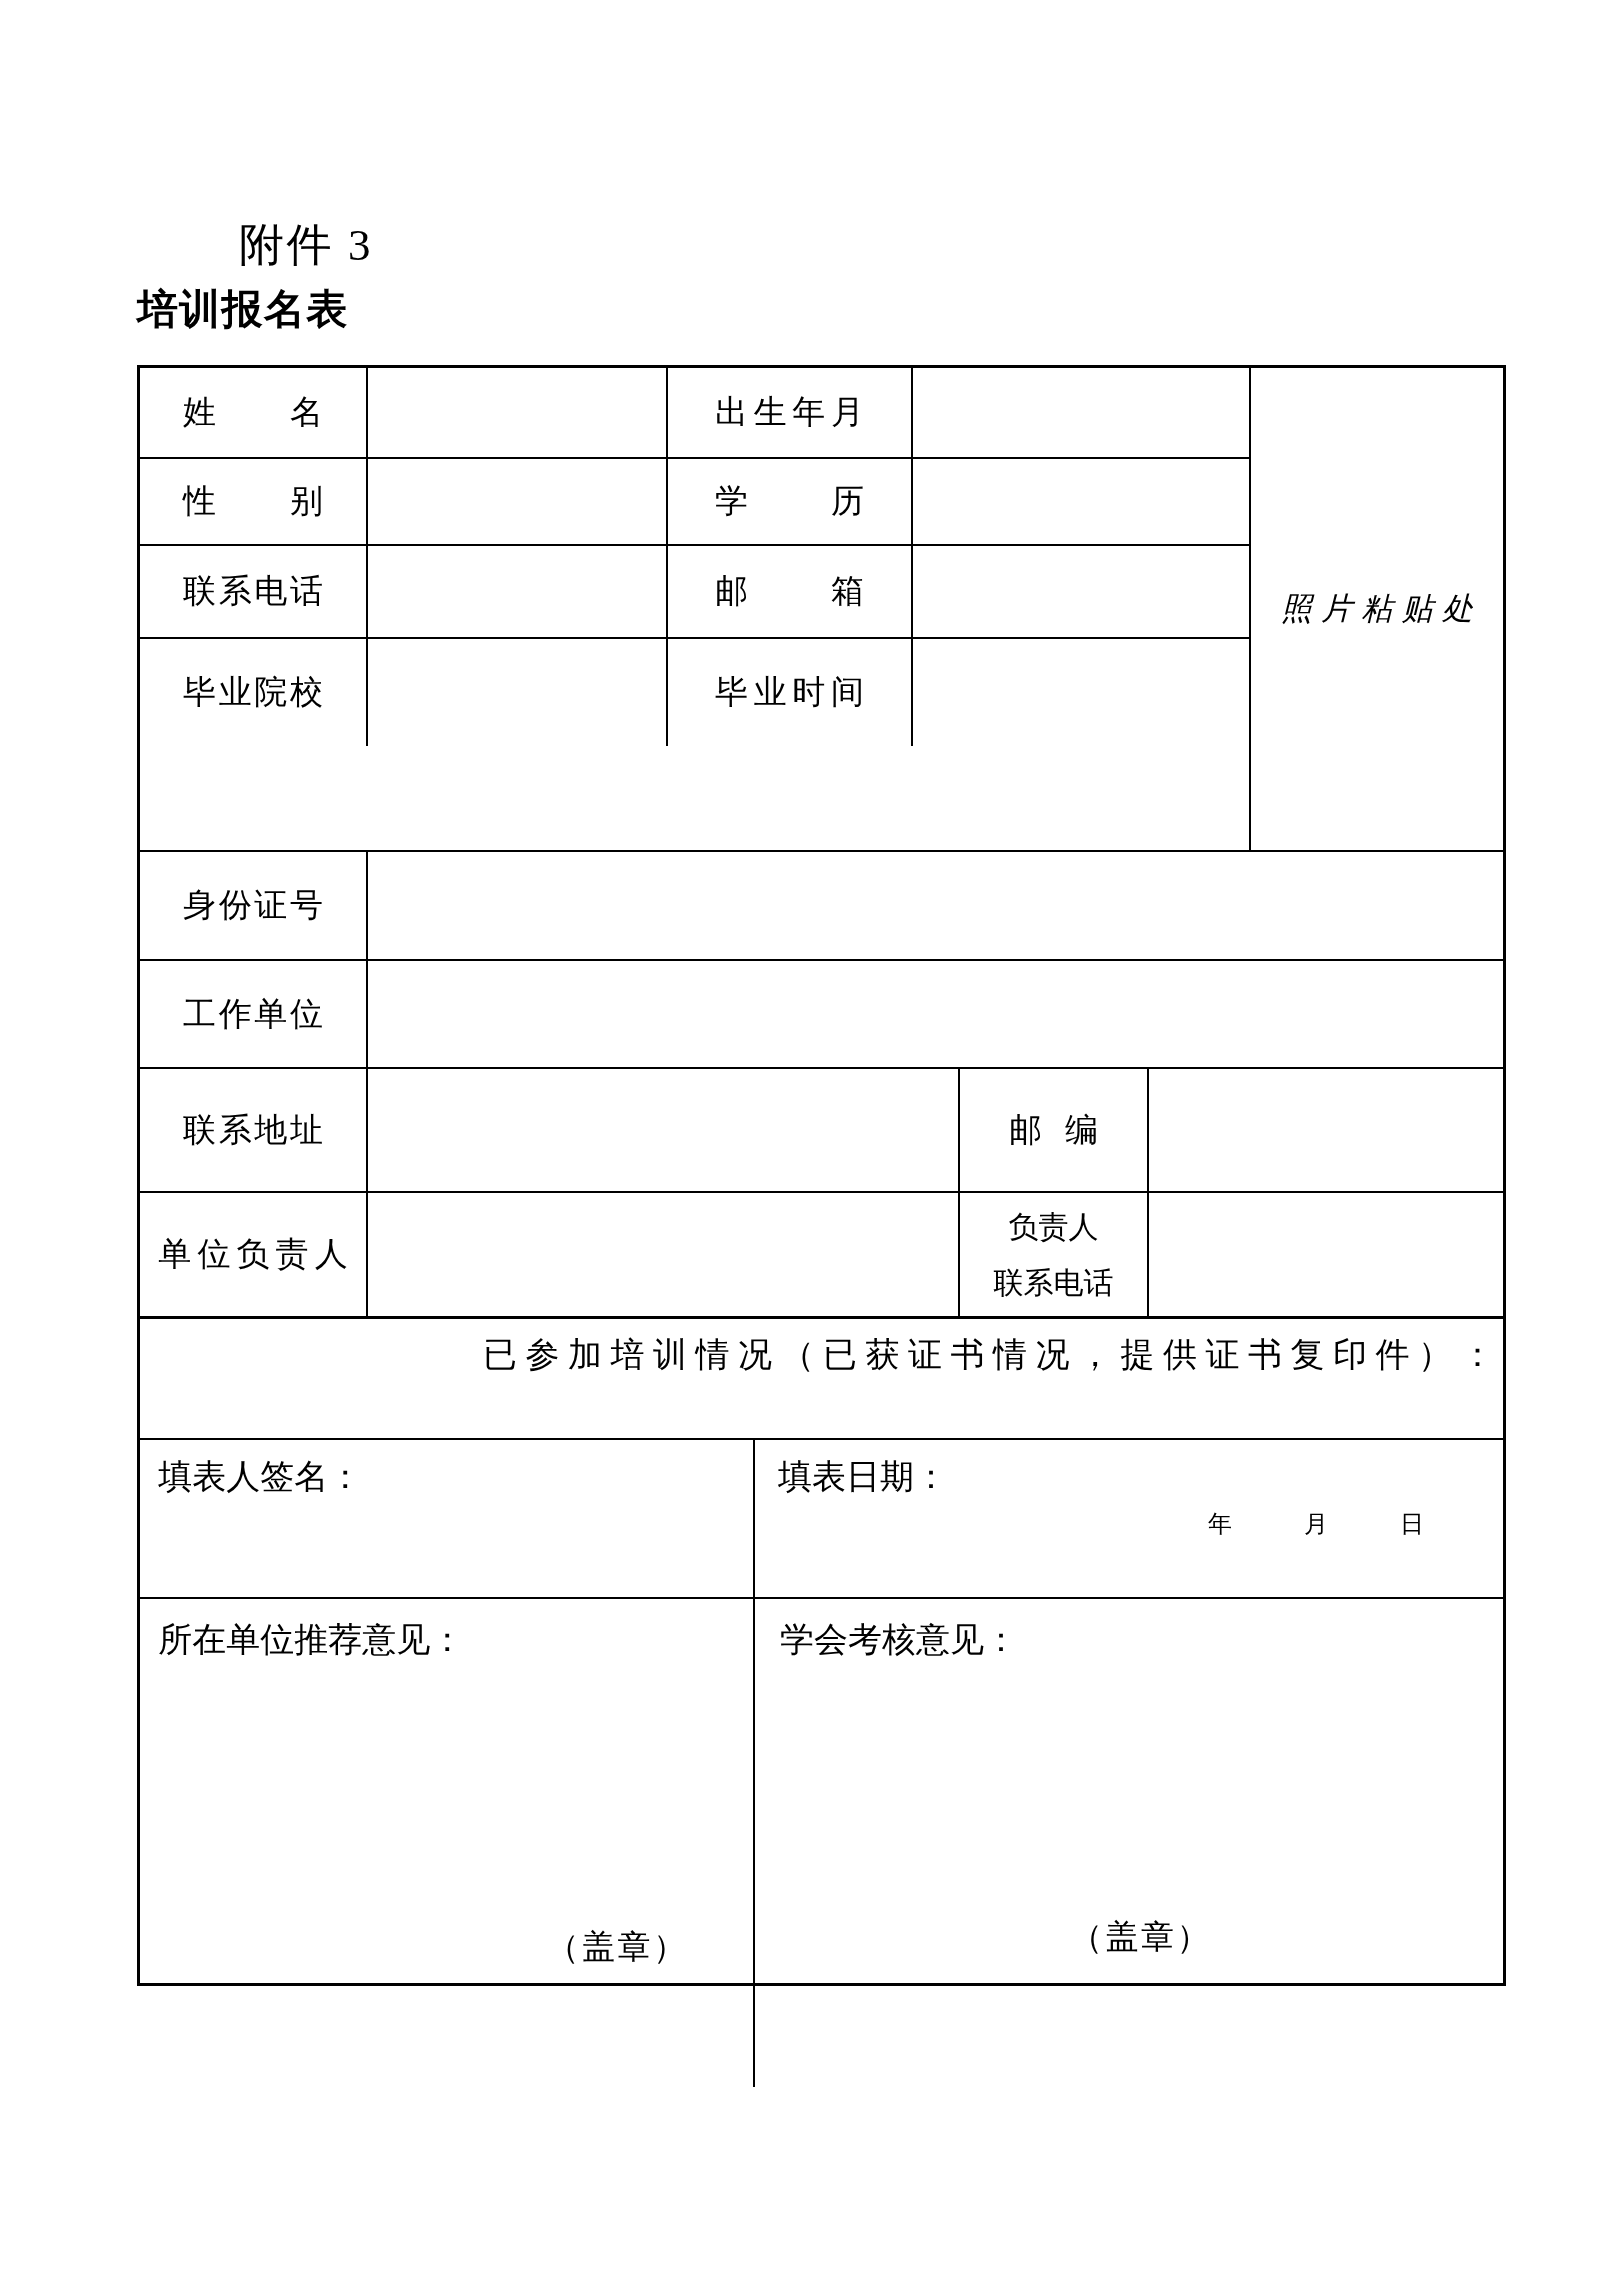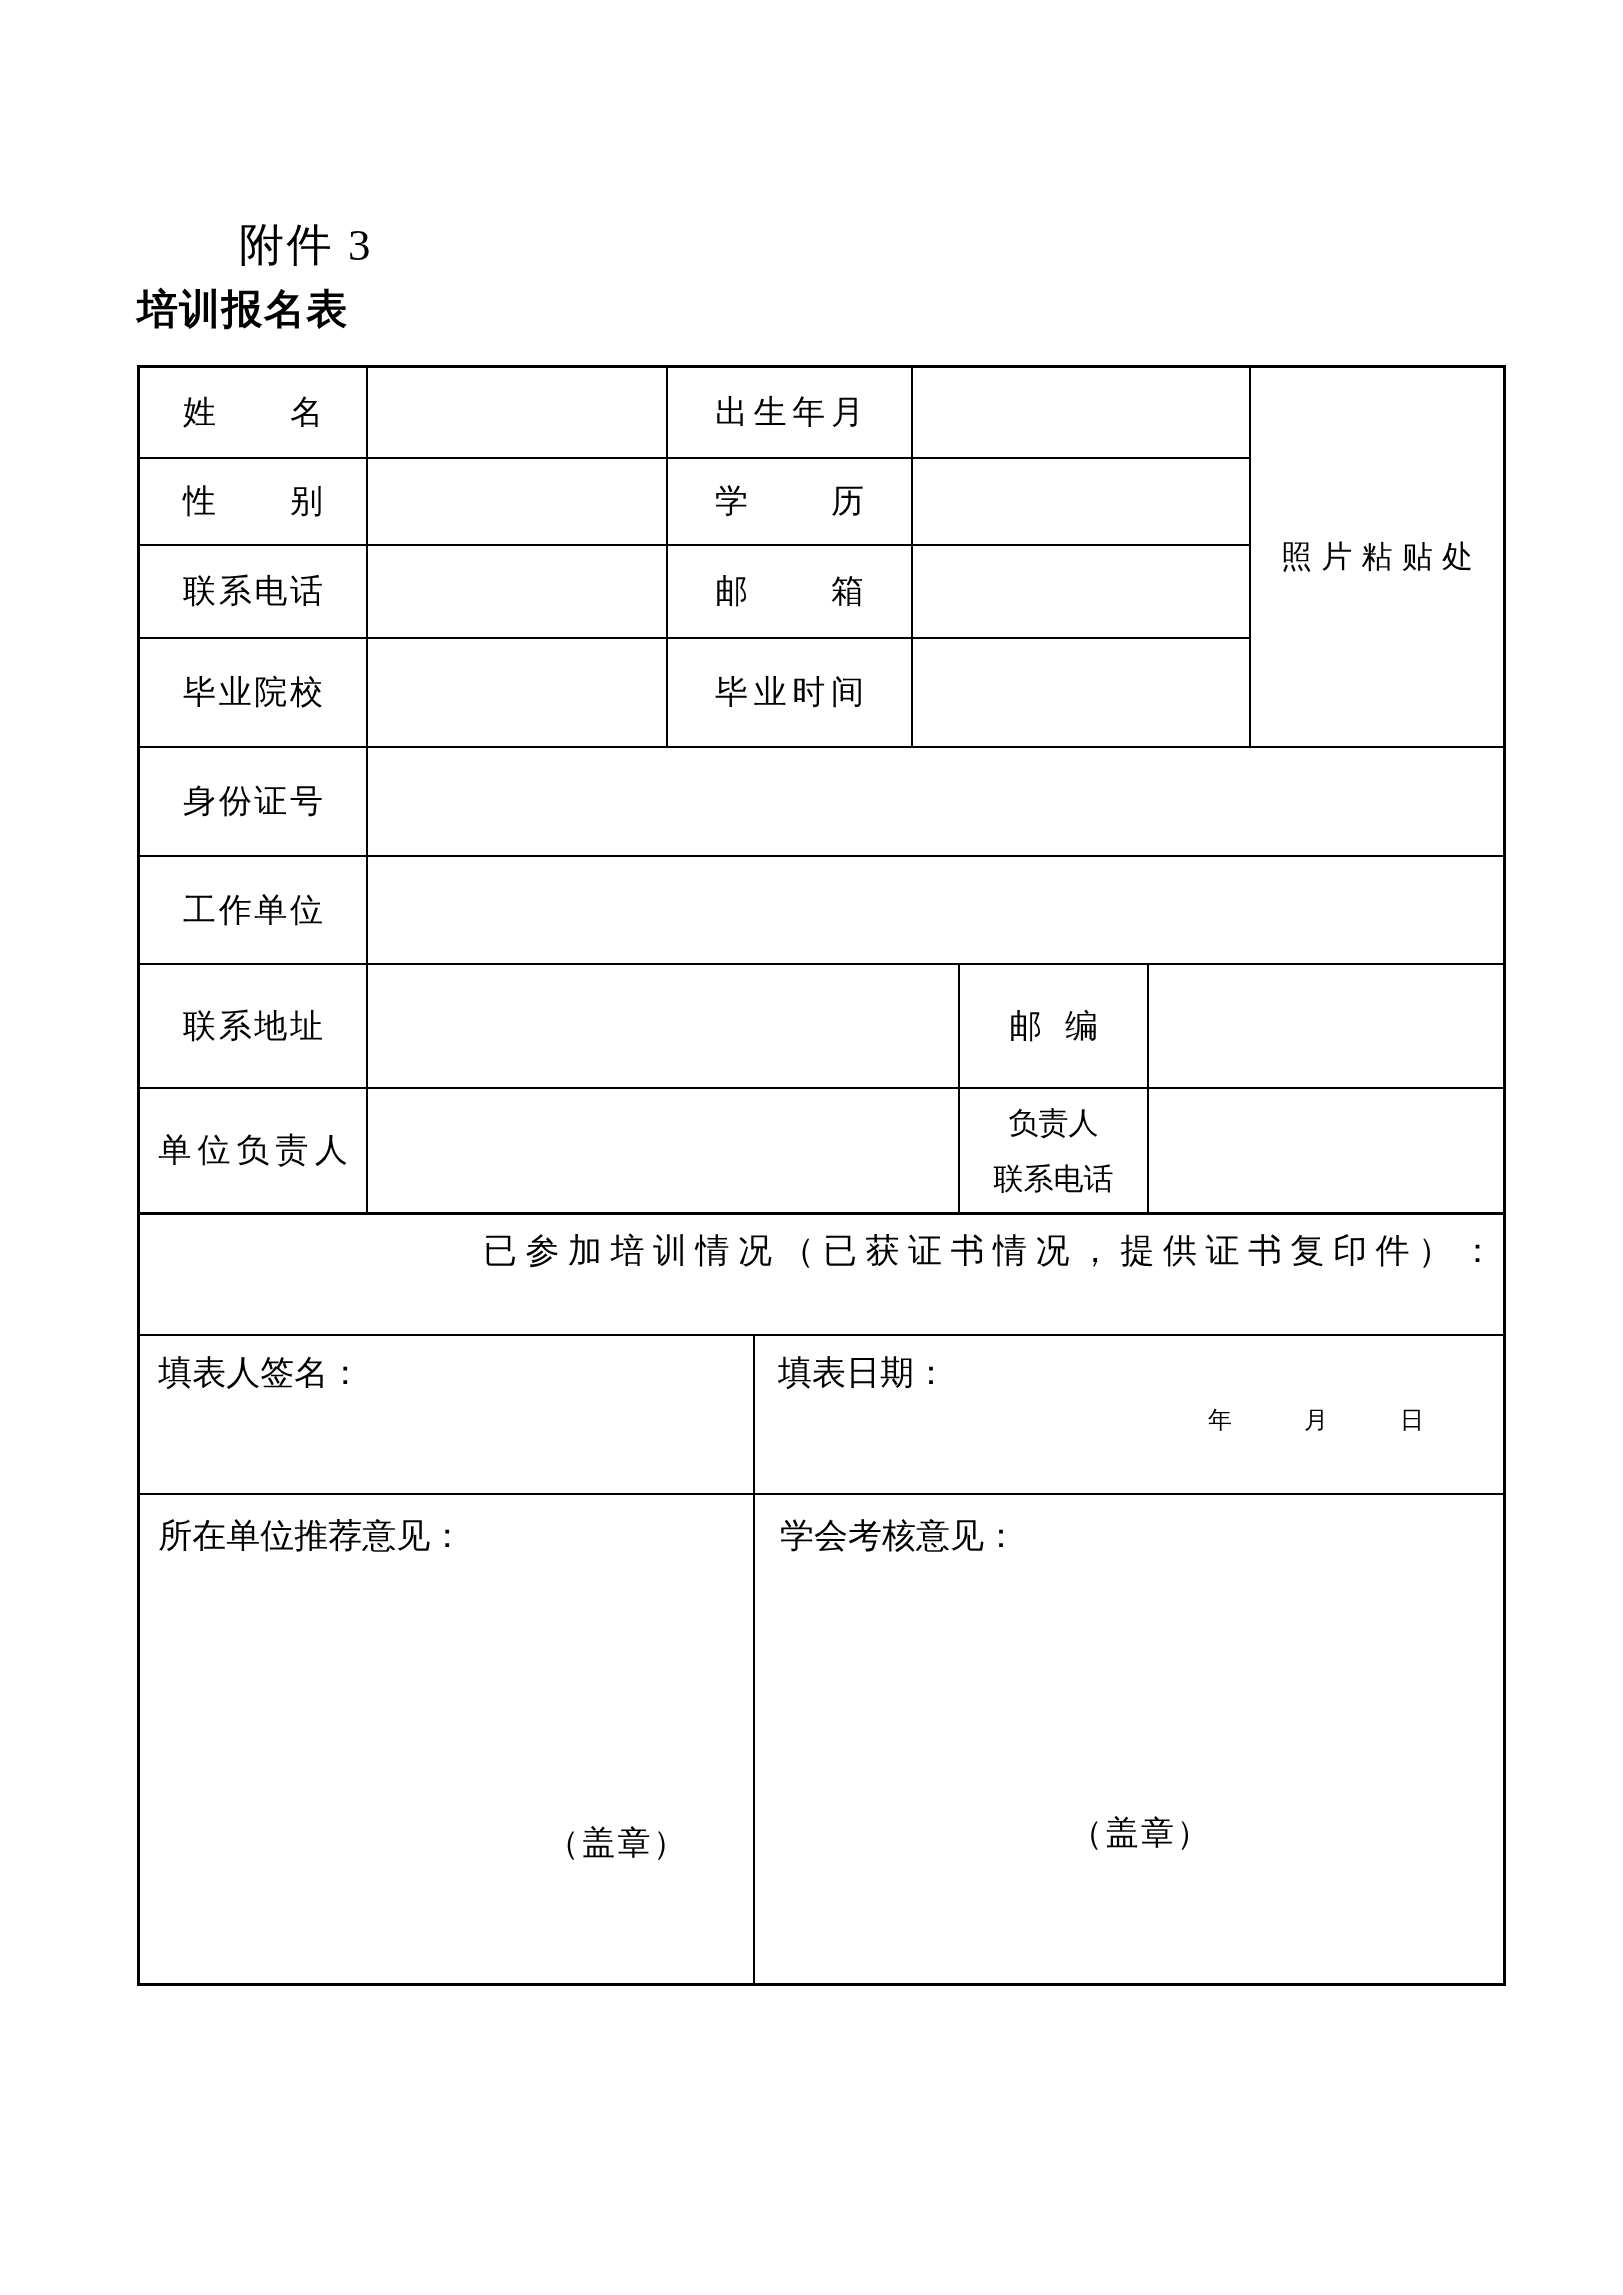--- a/index.html
+++ b/index.html
@@ -24,28 +24,28 @@
     position:absolute;left:137px;top:365px;
     width:1369px;height:1621px;
     border:3.3px solid #000;
     box-sizing:border-box;
     background:#fff;
   }
   .row{display:flex;box-sizing:border-box;}
   .cell{box-sizing:border-box;position:relative;}
   .cell + .cell{border-left:2px solid #000;}
   
-  .band1{display:flex;height:378px;box-sizing:border-box;}
+  .band1{display:flex;height:482px;box-sizing:border-box;}
   .b1l{width:1109px;display:flex;flex-direction:column;box-sizing:border-box;}
   .b1l .row + .row{border-top:2px solid #000;}
   .photo{
     width:254px;border-left:2px solid #000;
     display:flex;align-items:center;justify-content:center;
   }
-  .photo-txt{font-size:31px;letter-spacing:9.2px;text-indent:9.2px;white-space:nowrap;}
+  .photo-txt{font-size:31px;letter-spacing:9.2px;text-indent:9.2px;white-space:nowrap;font-style:italic;}
   
   .rt{border-top:2px solid #000;}
   .rt.thick{border-top:3.9px solid #000;}
   .rt.med{border-top:2.6px solid #000;}
   .h136{height:89px}.h133{height:87px}.h142{height:93px}.h167{height:109px}
   .h166{height:109px}.h165{height:108px}.h190{height:124px}.h191{height:125px}
   .h186{height:122px}.h243{height:159px}.h750{height:490px}
   .w346{width:226px}.w459{width:300px}.w375{width:245px}.w515{width:337px}
   .w905{width:592px}.w289{width:189px}.w543{width:355px}
   .w938{width:613px}.w1145{width:749px}

